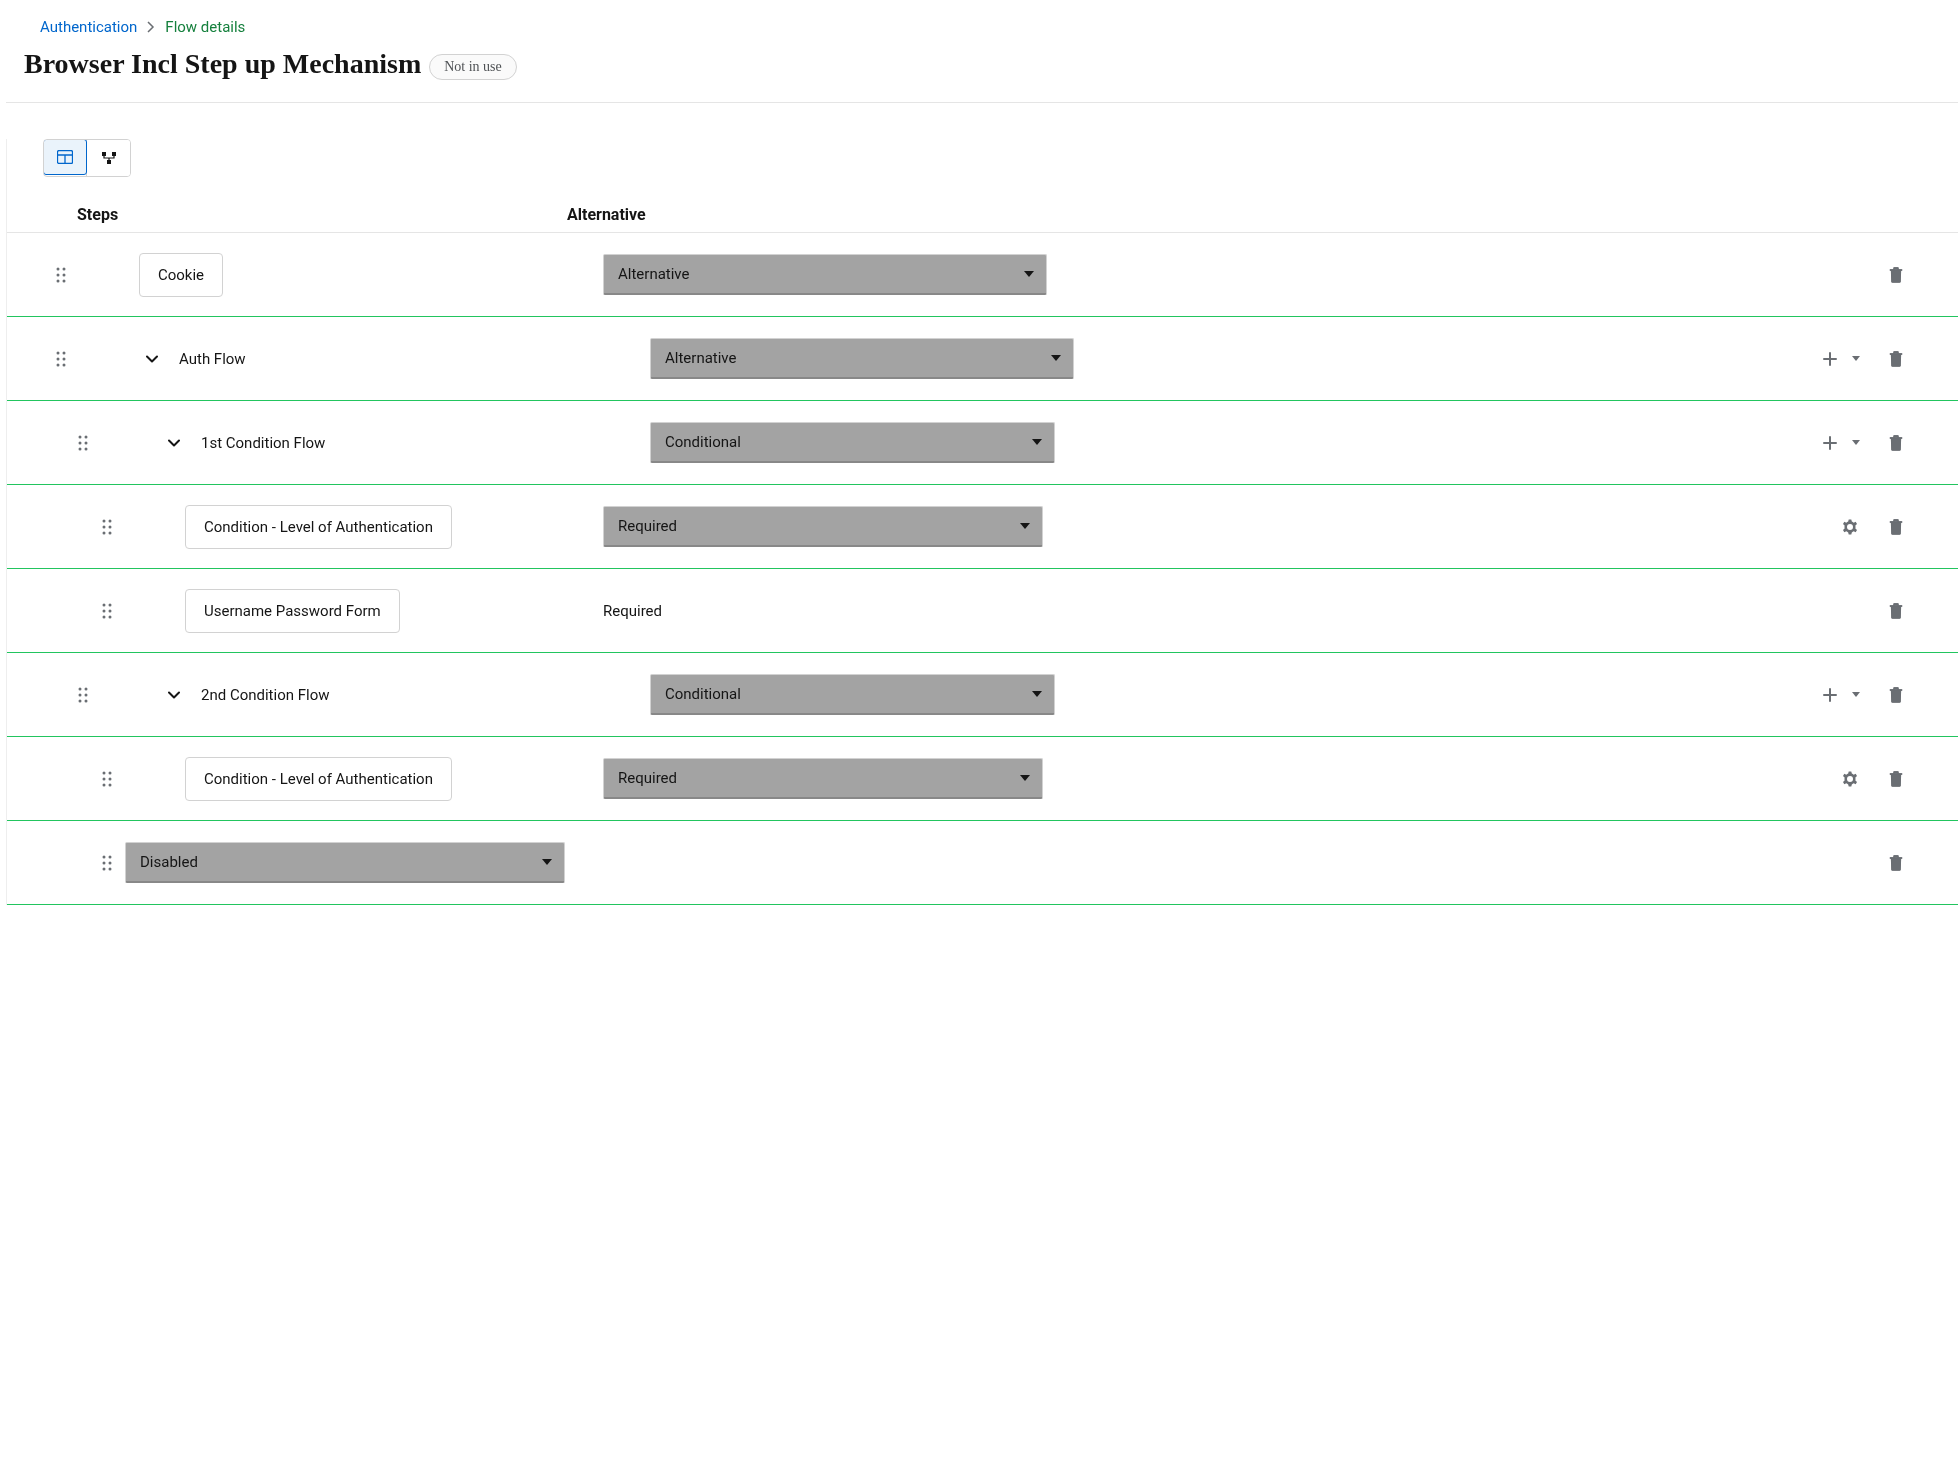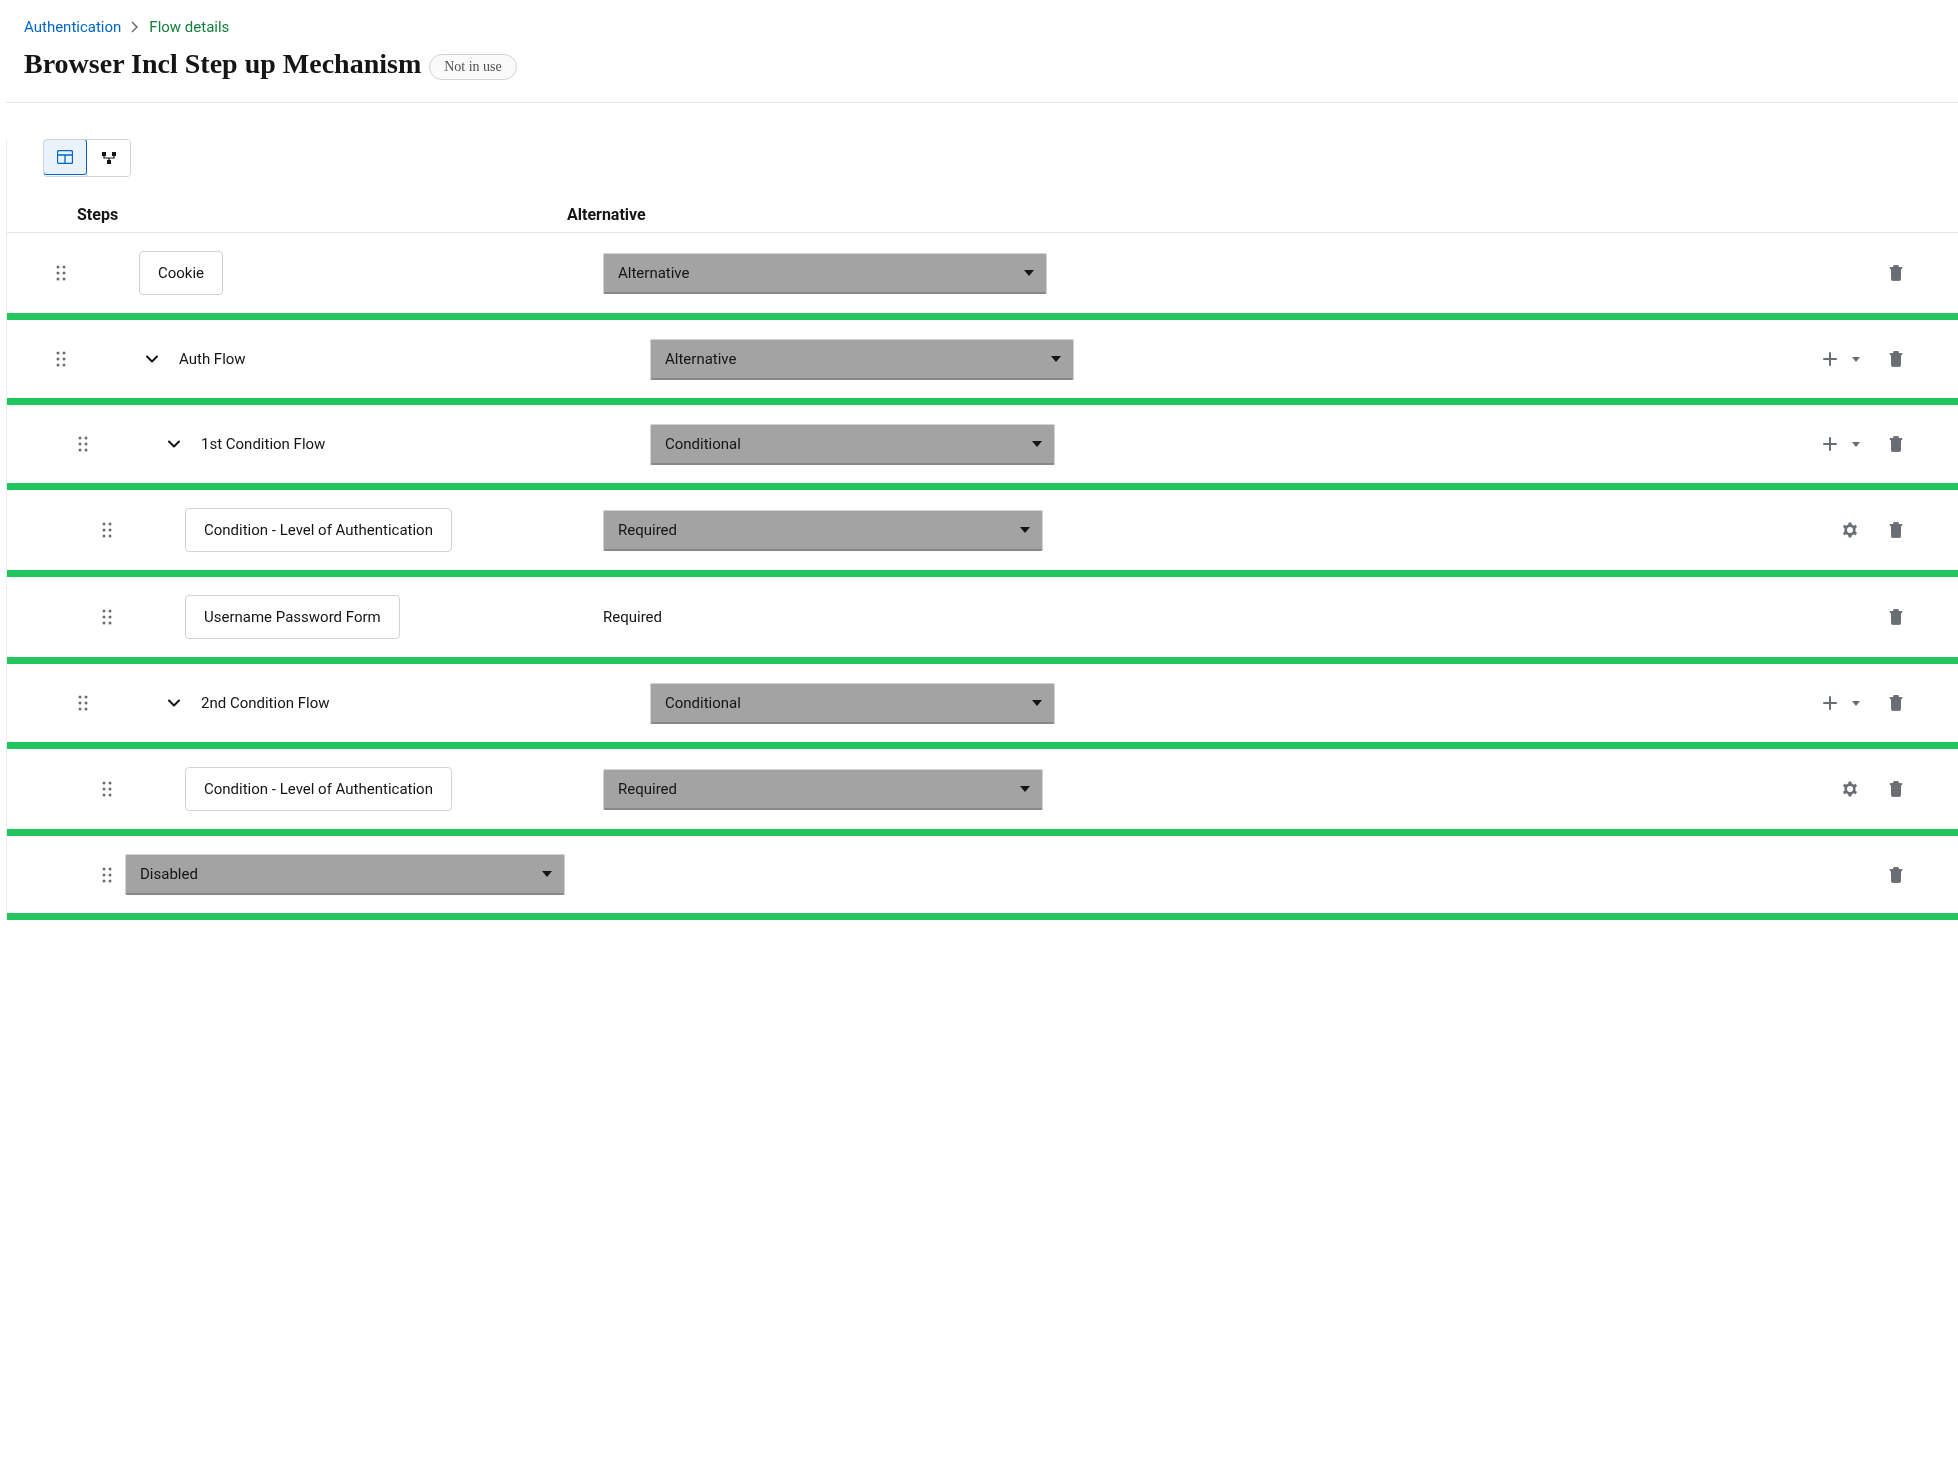--- a/index.html
+++ b/index.html
@@ -7,21 +7,21 @@
     font-family: -apple-system, BlinkMacSystemFont, "Segoe UI", Roboto, "Helvetica Neue", Arial, sans-serif;
     font-size: 14px;
     color: #151515;
     background: #fff;
   }
   .page { padding: 0; }
   .breadcrumb {
     display: flex;
     align-items: center;
     gap: 10px;
-    padding: 18px 24px 12px 24px;
+    padding: 18px 24px 12px 40px;
     font-size: 15px;
   }
   .breadcrumb-link { color: #0066cc; cursor: pointer; }
   .breadcrumb-sep { color: #6a6e73; font-size: 12px; }
   .breadcrumb-current { color: #15803d; }
   .title-row {
     display: flex;
     align-items: flex-end;
     gap: 8px;
     padding: 0 24px 22px 24px;
@@ -76,21 +76,21 @@
     display: flex;
     padding: 0 36px 8px 70px;
     border-bottom: 1px solid #e5e5e5;
   }
   .header-steps { font-weight: 700; font-size: 16px; flex: 0 0 490px; }
   .header-req { font-weight: 700; font-size: 16px; }
   .row {
     display: flex;
     align-items: center;
     padding: 18px 36px 18px 0;
-    border-bottom: 7px solid #22c55e;
+    border-bottom: 1px solid #22c55e;
     min-height: 84px;
   }
   .drag-col {
     width: 36px;
     display: flex;
     justify-content: center;
     color: #6a6e73;
     flex-shrink: 0;
   }
   .step-col {

